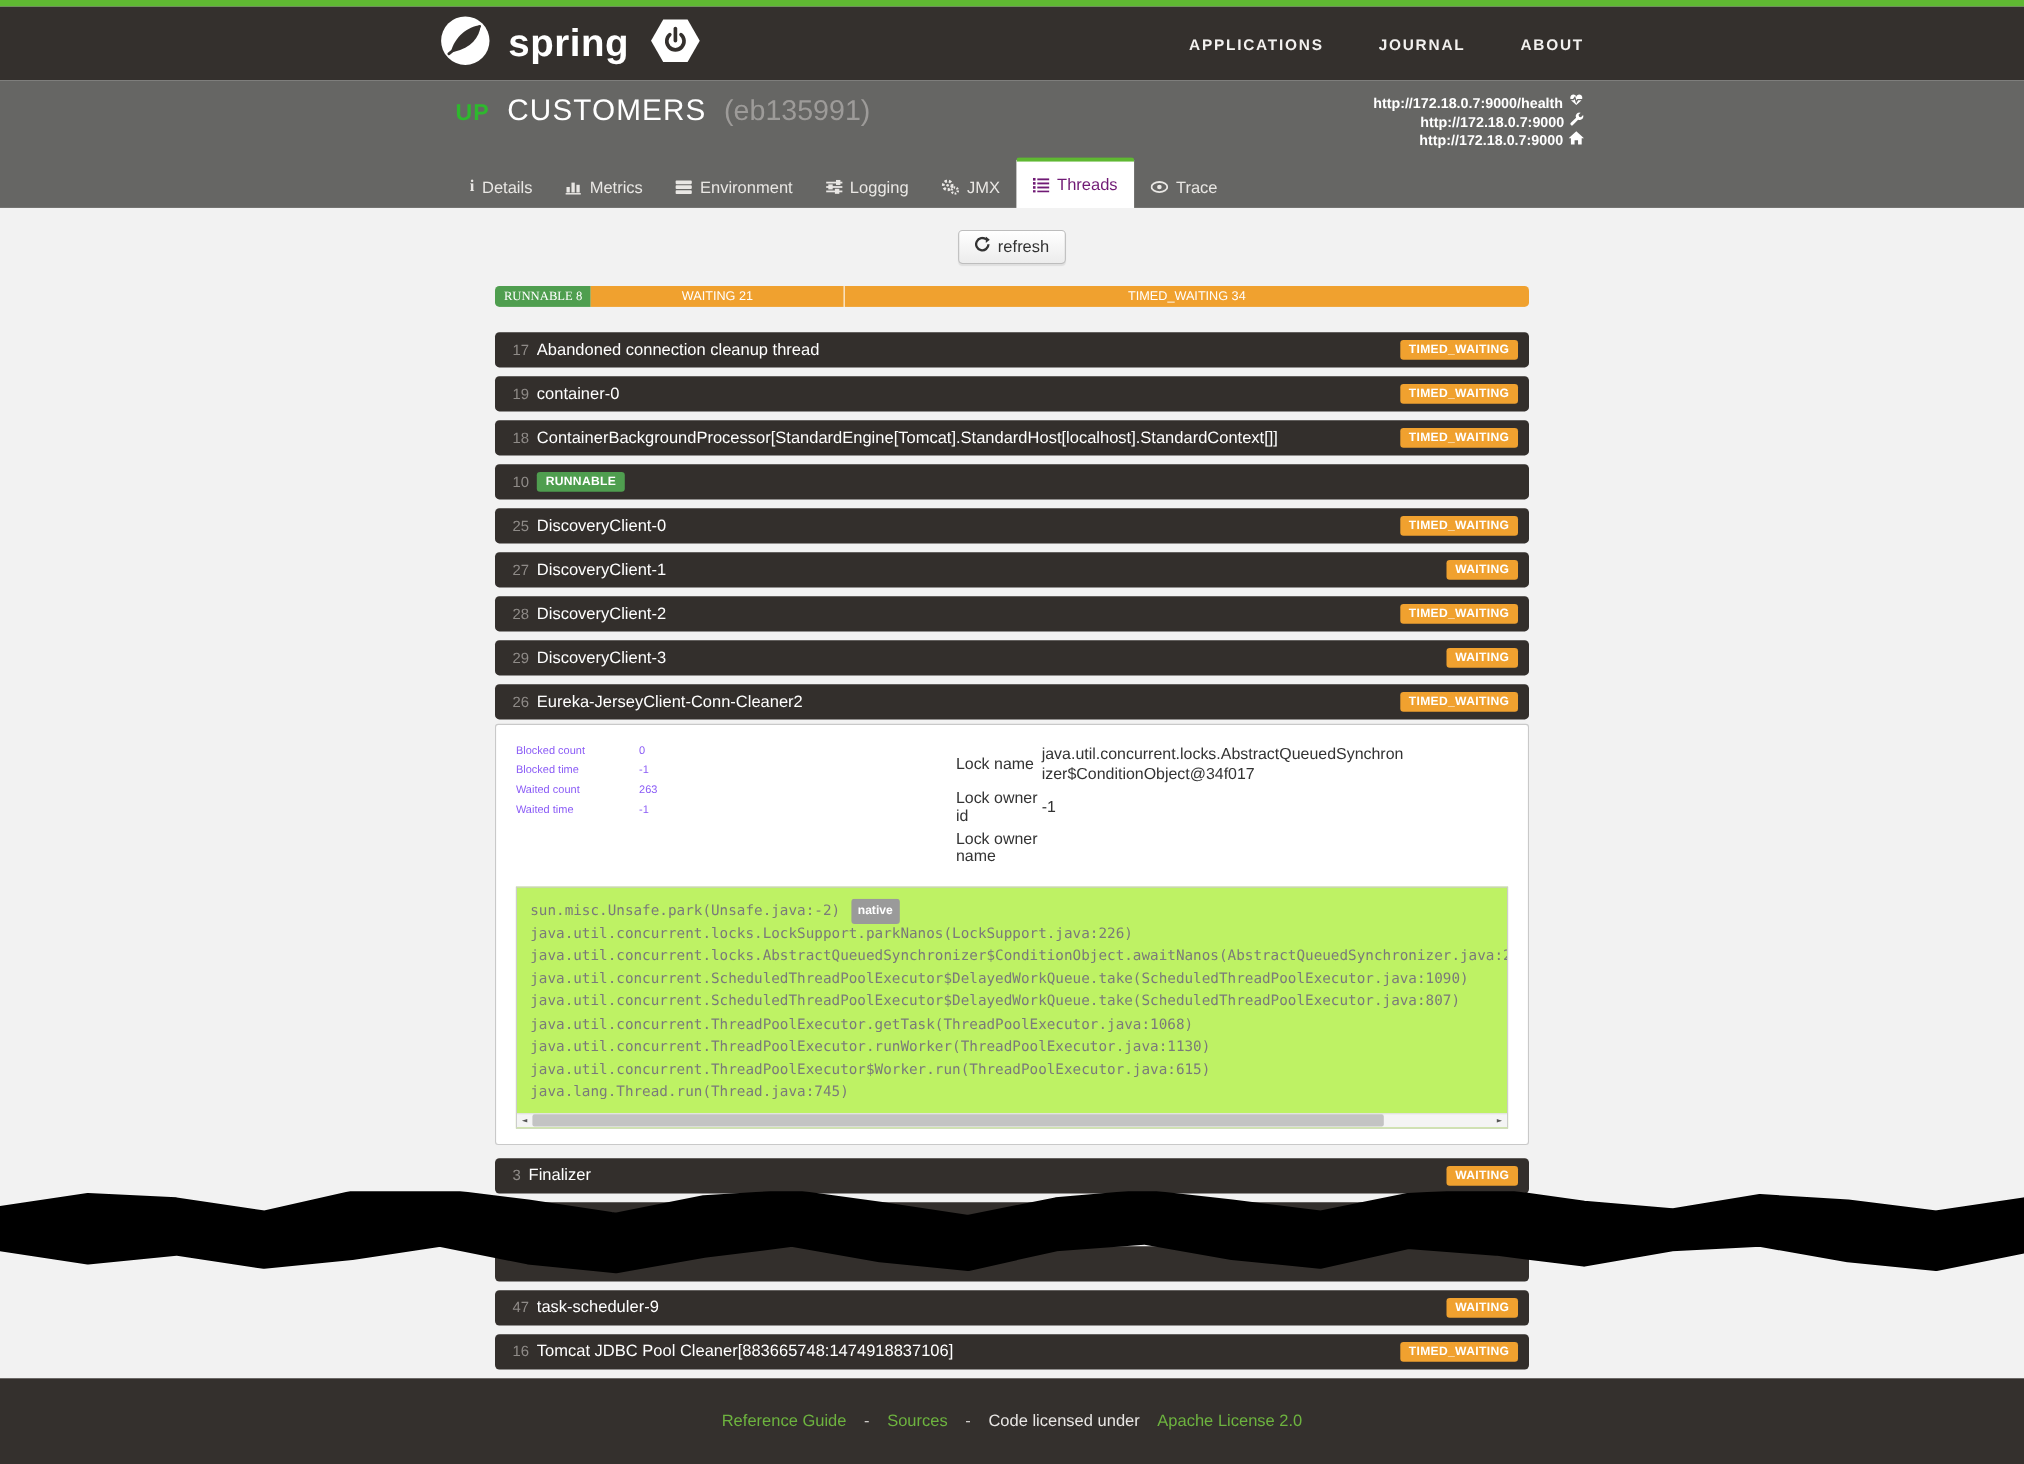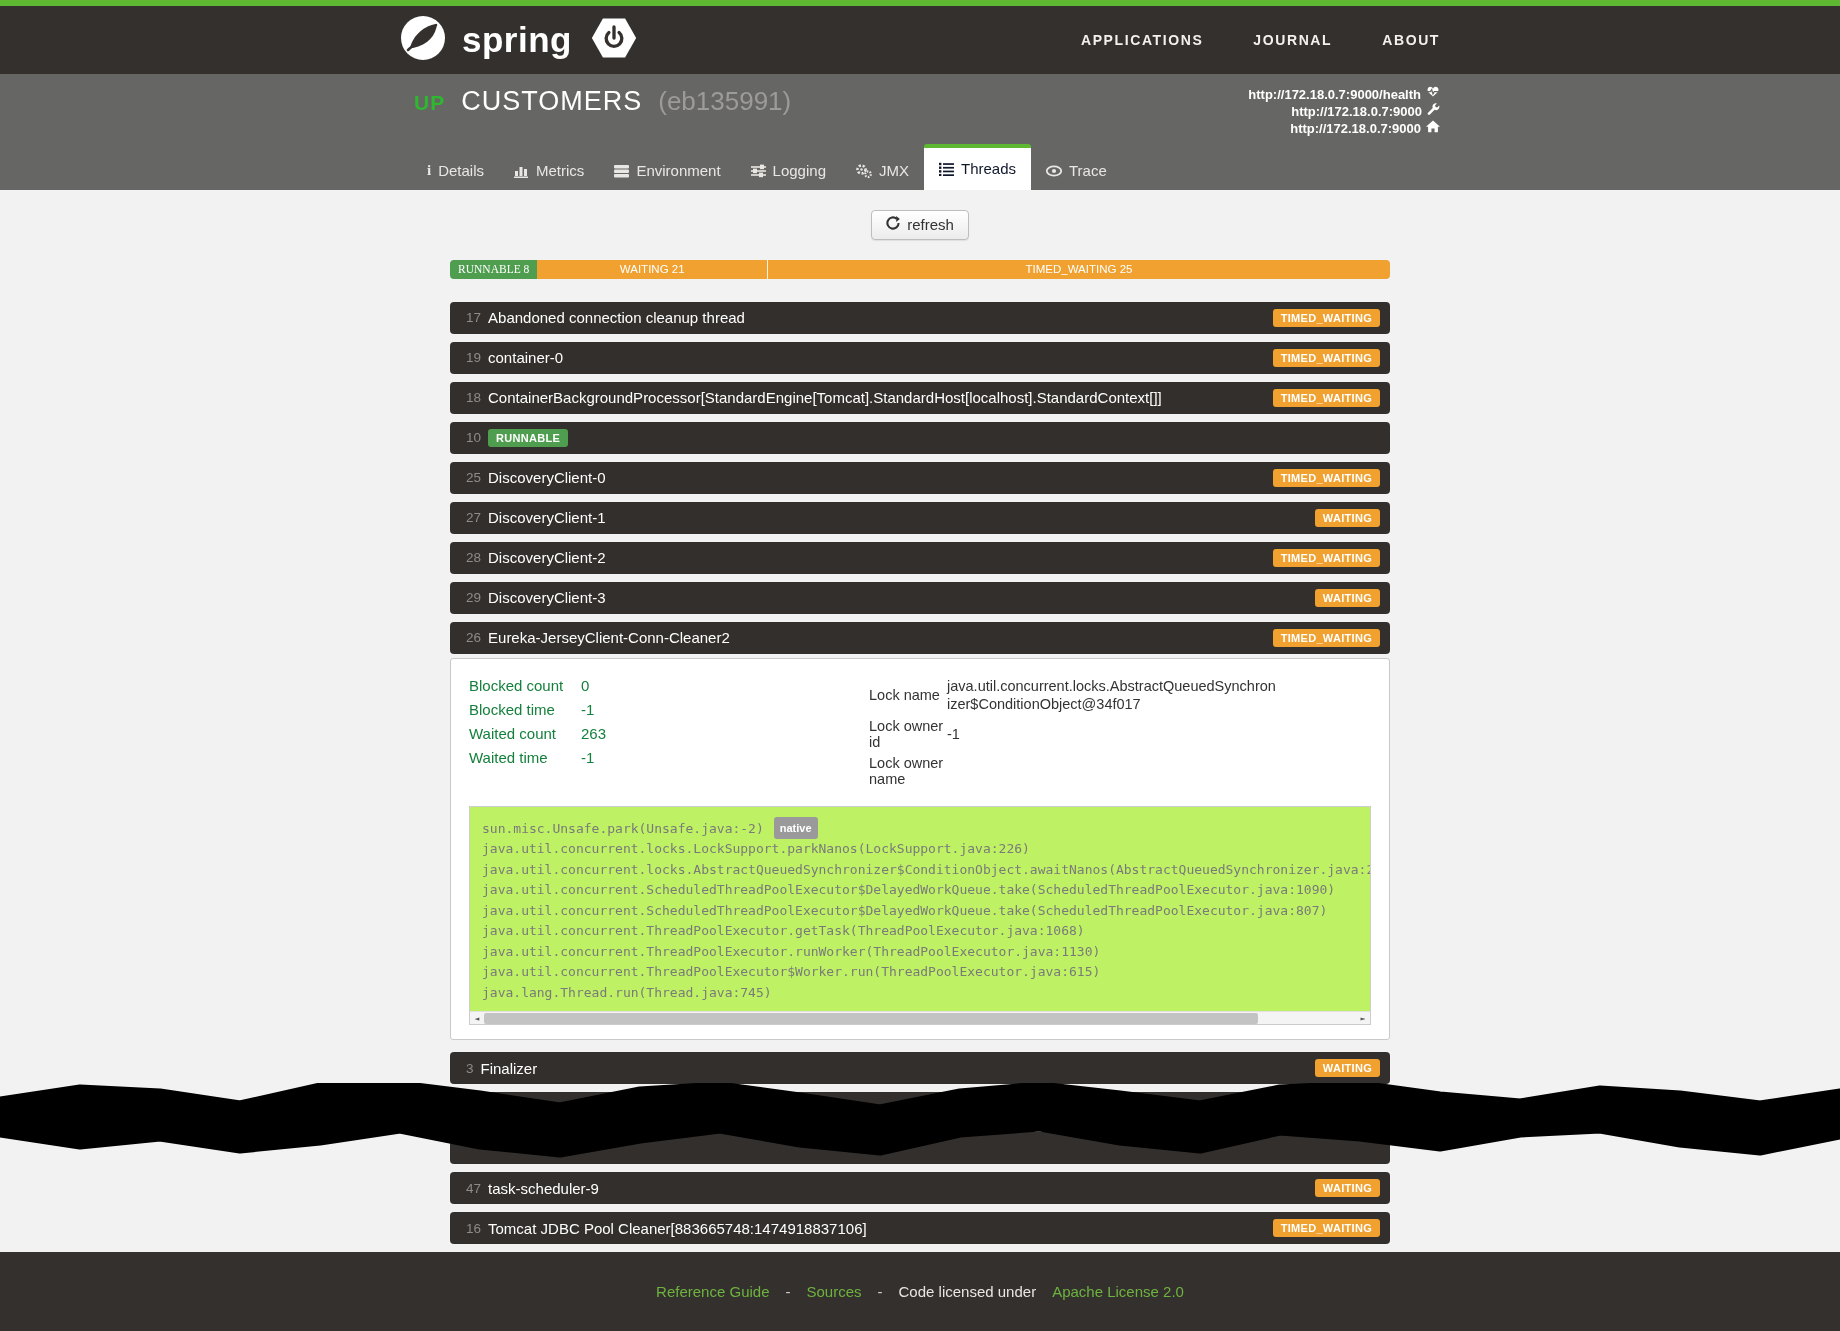--- a/index.html
+++ b/index.html
@@ -30,21 +30,21 @@
   .header-links { text-align:right; }
   .hlink { display:flex; justify-content:flex-end; align-items:flex-start; gap:5px; color:#fff;
            font-size:13px; font-weight:bold; line-height:17px; text-decoration:none; }
   .hlink svg { flex:0 0 auto; }
 
   
   .tabs-row { display:flex; align-items:flex-end; padding-left:12px; }
   .tab { display:flex; align-items:center; gap:7px; padding:0 15px; height:38px; color:#e9e7e4;
          font-size:15px; cursor:pointer; }
   .tab .ticon { display:flex; align-items:center; }
-  .tab.active { background:#fff; color:#0f172a; border-top:4px solid #5fb832; height:46px;
+  .tab.active { background:#fff; color:#701a75; border-top:4px solid #5fb832; height:46px;
                 border-radius:3px 3px 0 0; }
   .icon-info-glyph { font-weight:900; font-size:15px; font-family:"Liberation Serif", serif; }
 
   
   .content { width:940px; margin:0 auto; padding-top:10px; flex:0 0 auto; }
   .refresh-row { display:flex; justify-content:center; margin:10px 0 20px; }
   .btn-refresh { display:inline-flex; align-items:center; gap:7px; background:linear-gradient(#ffffff,#ececec);
                  border:1px solid #bdbdbd; border-radius:4px; padding:5px 14px 6px; font-size:15px; color:#333;
                  box-shadow:0 1px 1px rgba(0,0,0,0.08); cursor:pointer; }
 
@@ -57,21 +57,21 @@
           display:flex; align-items:center; padding:0 10px 0 16px; cursor:pointer; }
   .tid { color:#8f8b88; font-size:13.5px; margin-right:7px; }
   .tname { color:#fff; font-size:15px; flex:1; white-space:nowrap; overflow:hidden; }
   .badge { font-size:11px; font-weight:bold; color:#fff; padding:3px 8px; border-radius:3px;
            letter-spacing:0.3px; white-space:nowrap; }
 
   .detail-panel { background:#fff; border:1px solid #c9c9c9; border-radius:3px;
                   margin:-4px 0 12px; padding:18px 18px 14px; }
   .detail-grid { display:flex; }
   .stats-col { width:400px; flex:0 0 auto; }
-  .stat { display:flex; font-size:15px; color:#15803d; margin-bottom:7px; }
+  .stat { display:flex; font-size:10px; color:#8b5cf6; margin-bottom:7px; }
   .stat-label { width:112px; }
   .locks-col { flex:1; }
   .lock { display:flex; align-items:center; margin-bottom:5px; font-size:14.5px; color:#333; }
   .lock-label { width:78px; flex:0 0 auto; }
   .lock-value { width:330px; word-break:break-all; line-height:18px; }
   .stack-box { border:1px solid #ccc; background:#bef264; margin-top:14px; padding:10px 0 0 12px;
                font-family:"DejaVu Sans Mono", monospace; font-size:13px; color:#7a7a7a; overflow:hidden; }
   .stack-line { line-height:20.5px; white-space:nowrap; overflow:hidden; }
   .native-badge { display:inline-block; background:#9a9a9a; color:#fff;
                   font-family:"Liberation Sans", sans-serif; font-size:11px; font-weight:bold;
@@ -248,21 +248,21 @@
               <polygon points="10.2,0 10.2,6 13.8,3" fill="#333"></polygon>
             </svg>
         </span>
         <span>refresh</span>
       </button>
     </div>
 
     <div class="summary-bar" id="summary-bar">
       <div class="seg" style="width: 9.30233%; background: rgb(79, 158, 79); font-family: Liberation Serif, serif;">RUNNABLE 8</div>
       <div class="seg" style="width: 24.4186%; background: rgb(240, 161, 47);">WAITING 21</div>
-      <div class="seg divided" style="width: 66.2791%; background: rgb(240, 161, 47);">TIMED_WAITING 25</div>
+      <div class="seg divided" style="width: 66.2791%; background: rgb(240, 161, 47);">TIMED_WAITING 34</div>
     </div>
 
     <div id="thread-list">
         <div class="trow">
       <span class="tid">17</span>
       <span class="tname">Abandoned connection cleanup thread</span>
       <span class="badge" style="background: rgb(240, 161, 47);">TIMED_WAITING</span>
     </div>
         <div class="trow">
       <span class="tid">19</span>

